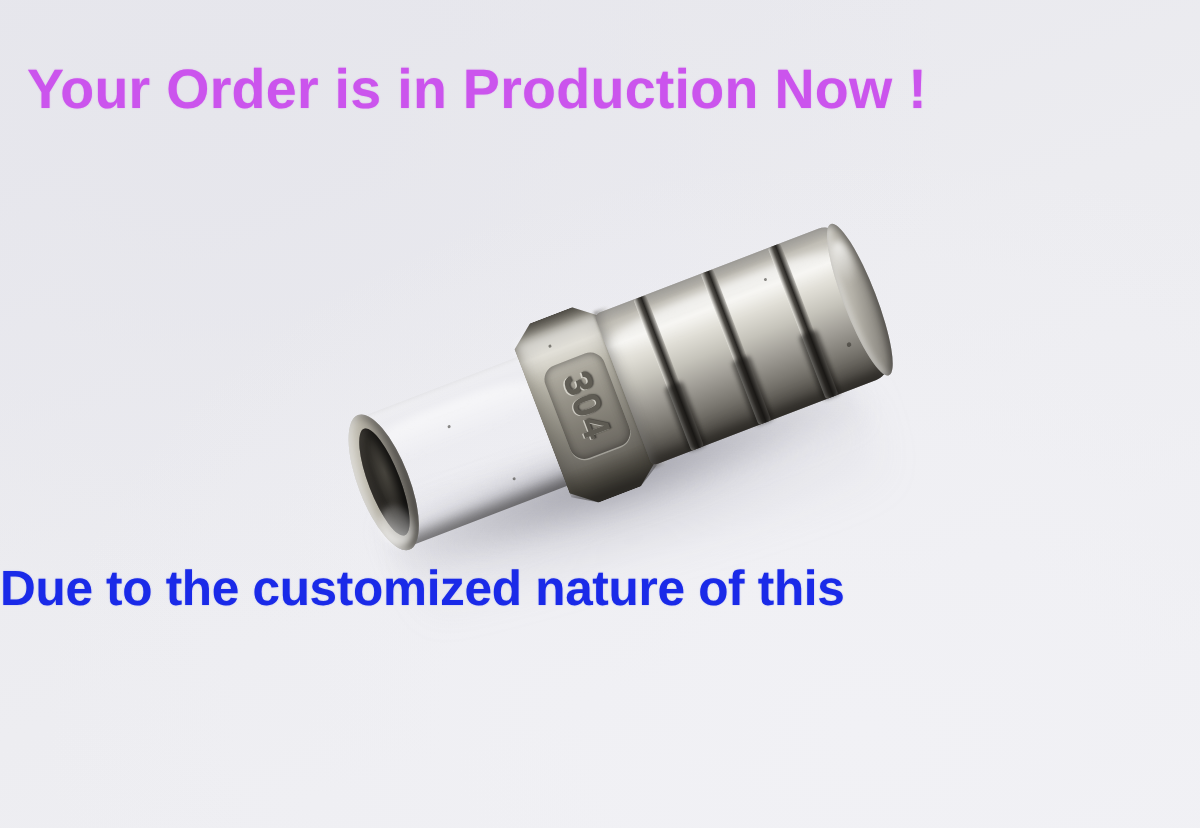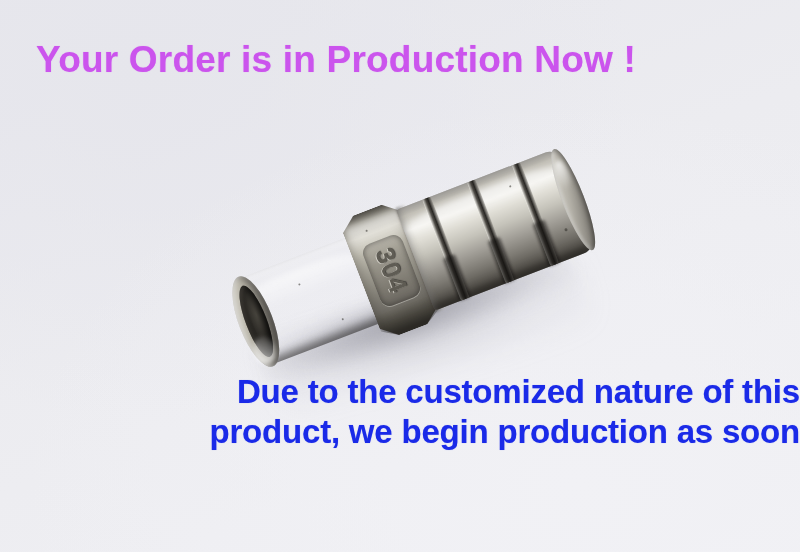--- a/index.html
+++ b/index.html
@@ -20,38 +20,38 @@
     font-family: "Liberation Sans", sans-serif;
     -webkit-font-smoothing: antialiased;
   }
 
   
   .headline {
     position: absolute;
     left: 0;
     top: 38px;
     width: 636px;
-    text-align: right;
+    text-align: center;
     font-family: "Liberation Sans", sans-serif;
     font-weight: bold;
     font-size: 37px;
     line-height: 44px;
     letter-spacing: 0.2px;
     color: #cb54ed;
     white-space: nowrap;
     text-shadow: 0 0 1px rgba(203,84,237,0.45);
   }
 
   
   .body-msg {
     position: absolute;
     left: 0;
     top: 372px;
     width: 800px;
-    text-align: right;
+    text-align: left;
     font-family: "Liberation Sans", sans-serif;
     font-weight: bold;
     font-size: 33px;
     line-height: 40px;
     letter-spacing: -0.2px;
     color: #1a2ae8;
     text-shadow: 0 0 1px rgba(26,42,232,0.35);
   }
   .body-msg .ln { display: block; white-space: nowrap; }
 
@@ -387,16 +387,15 @@
       <div class="speck" style="left:68px; top:92px; width:2px; height:2px;"></div>
       <div class="speck" style="left:96px; top:140px; width:2px; height:2px;"></div>
       <div class="speck" style="left:150px; top:66px; width:2px; height:2px;"></div>
       <div class="speck" style="left:300px; top:76px; width:2px; height:2px;"></div>
       <div class="speck" style="left:336px; top:136px; width:3px; height:3px;"></div>
     </div>
   </div>
 
   <div class="body-msg">
     <span class="ln">Due to the customized nature of this</span>
-    <span class="ln">product, we begin production as soon</span>
   </div>
 
 </div>
 
 </body></html>

